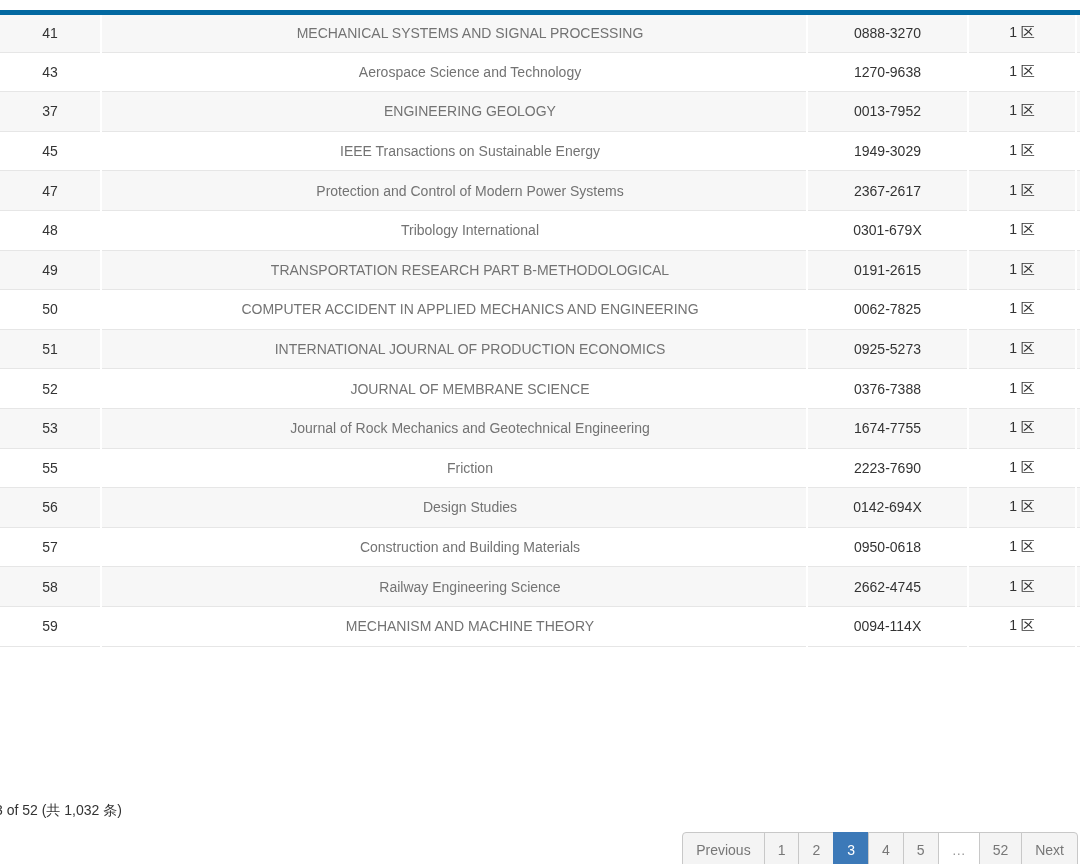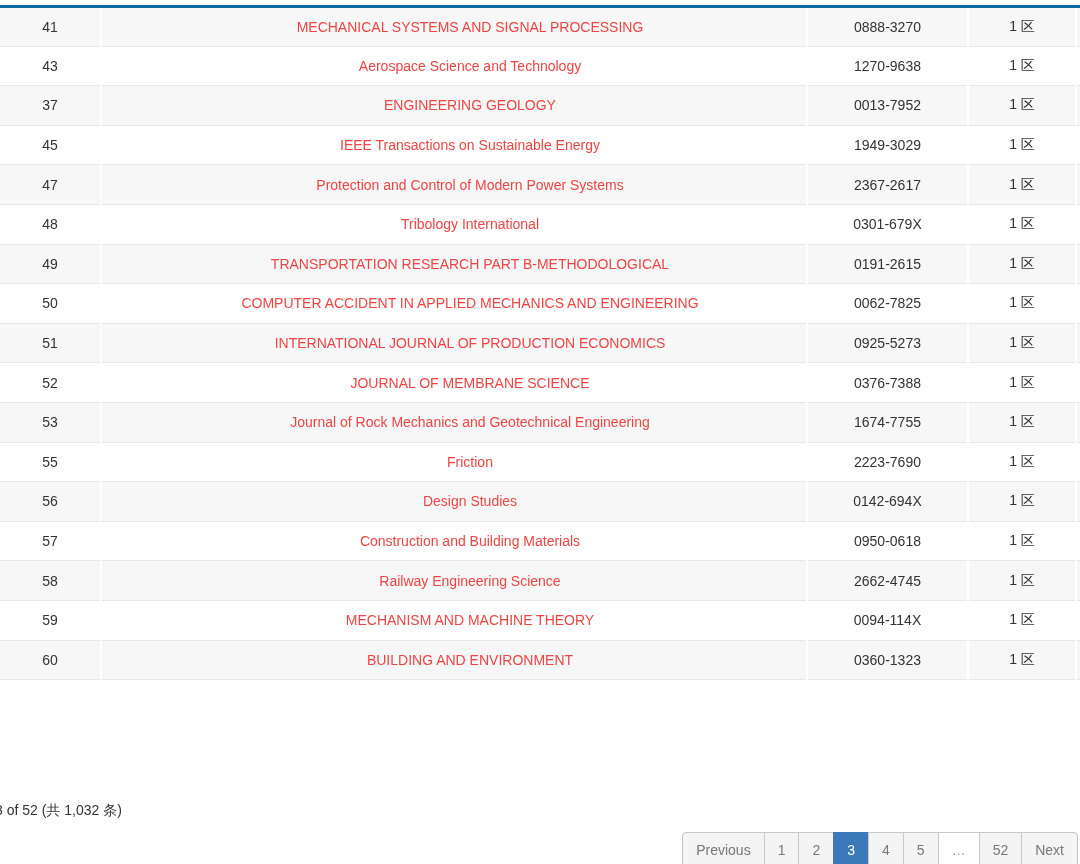--- a/index.html
+++ b/index.html
@@ -11,40 +11,40 @@
     font-family: "Liberation Sans", sans-serif;
   }
   .screen { position: relative; width: 1080px; height: 864px; }
 
   
   .table-wrap { position: absolute; top: 0; left: 0; width: 1080px; }
   table.journal-table {
     width: 1080px;
     table-layout: fixed;
     border-collapse: collapse;
-    margin-top: 5px;            
-    border-top: 3px solid #0369a1;
+    margin-top: 10px;            
+    border-top: 5px solid #0369a1;
   }
   table.journal-table tr { height: 39.6px; }
   table.journal-table td {
     padding: 0 6px;
     border-bottom: 1px solid #e6e6e6;
     border-right: 2px solid #ffffff;  
     text-align: center;
     vertical-align: middle;
     font-size: 14px;
     color: #333333;
     white-space: nowrap;
     overflow: hidden;
   }
   table.journal-table td:last-child { border-right: none; }
   table.journal-table tr:nth-child(odd) td { background: #f7f7f7; }
   table.journal-table tr:nth-child(even) td { background: #ffffff; }
   td.name-cell a {
-    color: #ef4444;
+    color: #737373;
     text-decoration: none;
     cursor: pointer;
     padding-left: 32px;
   }
 
   
   .summary {
     position: absolute;
     top: 802px;
     left: -5px;                 
@@ -210,27 +210,20 @@
             <td class="zone-cell">1 区</td>
             <td></td>
           </tr>
           <tr>
             <td class="num-cell">59</td>
             <td class="name-cell"><a>MECHANISM AND MACHINE THEORY</a></td>
             <td class="issn-cell">0094-114X</td>
             <td class="zone-cell">1 区</td>
             <td></td>
           </tr>
-          <tr>
-            <td class="num-cell">60</td>
-            <td class="name-cell"><a>BUILDING AND ENVIRONMENT</a></td>
-            <td class="issn-cell">0360-1323</td>
-            <td class="zone-cell">1 区</td>
-            <td></td>
-          </tr>
         </tbody>
     </table>
   </div>
 
   <div class="summary">3 of 52 (共 1,032 条)</div>
 
   <ul class="pagination" id="pagination">
       <li>
         <a>Previous</a>
       </li>

